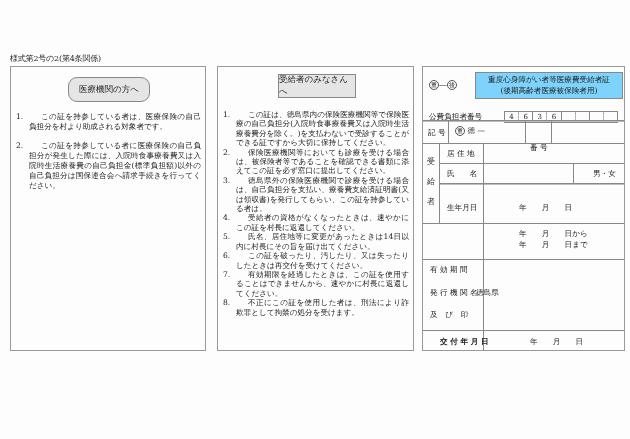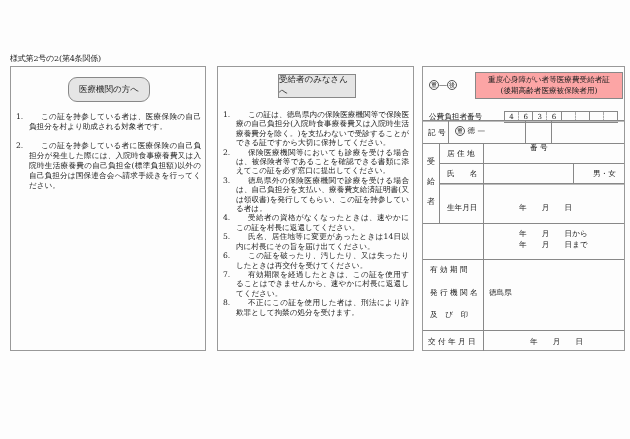--- a/index.html
+++ b/index.html
@@ -18,21 +18,21 @@
   .panel-mid .notes { top: 43px; line-height: 9.4px; }
   .note { display: flex; margin-bottom: 0; }
   .panel-left .note { margin-bottom: 9px; }
   .note-num { width: 13px; flex: none; }
   .note-text { flex: 1; text-indent: 12px; text-align: justify; }
   
   .rf { position: absolute; font-size: 7.6px; }
   .line-h { position: absolute; height: 1px; background: #888; }
   .line-v { position: absolute; width: 1px; background: #888; }
   .circled { display: inline-flex; width: 10px; height: 10px; border: 1px solid #555; border-radius: 50%; font-size: 6px; align-items: center; justify-content: center; line-height: 1; vertical-align: middle; }
-  .title-box { position: absolute; left: 52px; top: 5px; width: 148px; height: 27px; border: 1px solid #888; background: #fca5a5; font-size: 7.6px; text-align: center; line-height: 10.5px; padding-top: 2px; }
+  .title-box { position: absolute; left: 52px; top: 5px; width: 148px; height: 27px; border: 1px solid #888; background: #7dd3fc; font-size: 7.6px; text-align: center; line-height: 10.5px; padding-top: 2px; }
   .digits { position: absolute; left: 81px; top: 44px; width: 114px; height: 12px; border: 1px solid #888; display: flex; }
   .digit { flex: 1; font-size: 7px; text-align: center; line-height: 10px; border-right: 1px dashed #aaa; }
   .digit.solid { border-right: 1px solid #888; }
   .digit:last-child { border-right: none; }
   .lbl { position: absolute; font-size: 7.6px; white-space: pre; }
   .vert { position: absolute; font-size: 8px; width: 10px; line-height: 20px; text-align: center; }
 </style>
 </head>
 <body>
 
@@ -152,17 +152,17 @@
 
   <div class="lbl" style="left:24px; top:136px;">生年月日</div>
   <div class="lbl" style="left:96px; top:136px;">年　　月　　日</div>
 
   <div class="lbl" style="left:7px; top:162px;margin-top:36px;">有 効 期 間</div>
   <div class="lbl" style="left:96px; top:162px;">年　　月　　日から</div>
   <div class="lbl" style="left:96px; top:173px;">年　　月　　日まで</div>
 
   <div class="lbl" style="left:7px; top:221px;text-align:center;">発 行 機 関 名</div>
   <div class="lbl" style="left:7px; top:243px;">及　び　印</div>
-  <div class="lbl" style="left:66px; top:221px;">徳島県</div>
+  <div class="lbl" style="left:53px; top:221px;">徳島県</div>
 
-  <div class="lbl" style="left:5px; top:270px;">交 付 年 月 日</div>
+  <div class="lbl" style="left:17px; top:270px;font-weight:bold;">交 付 年 月 日</div>
   <div class="lbl" style="left:107px; top:270px;">年　　月　　日</div>
 </div>
 
 </body></html>

